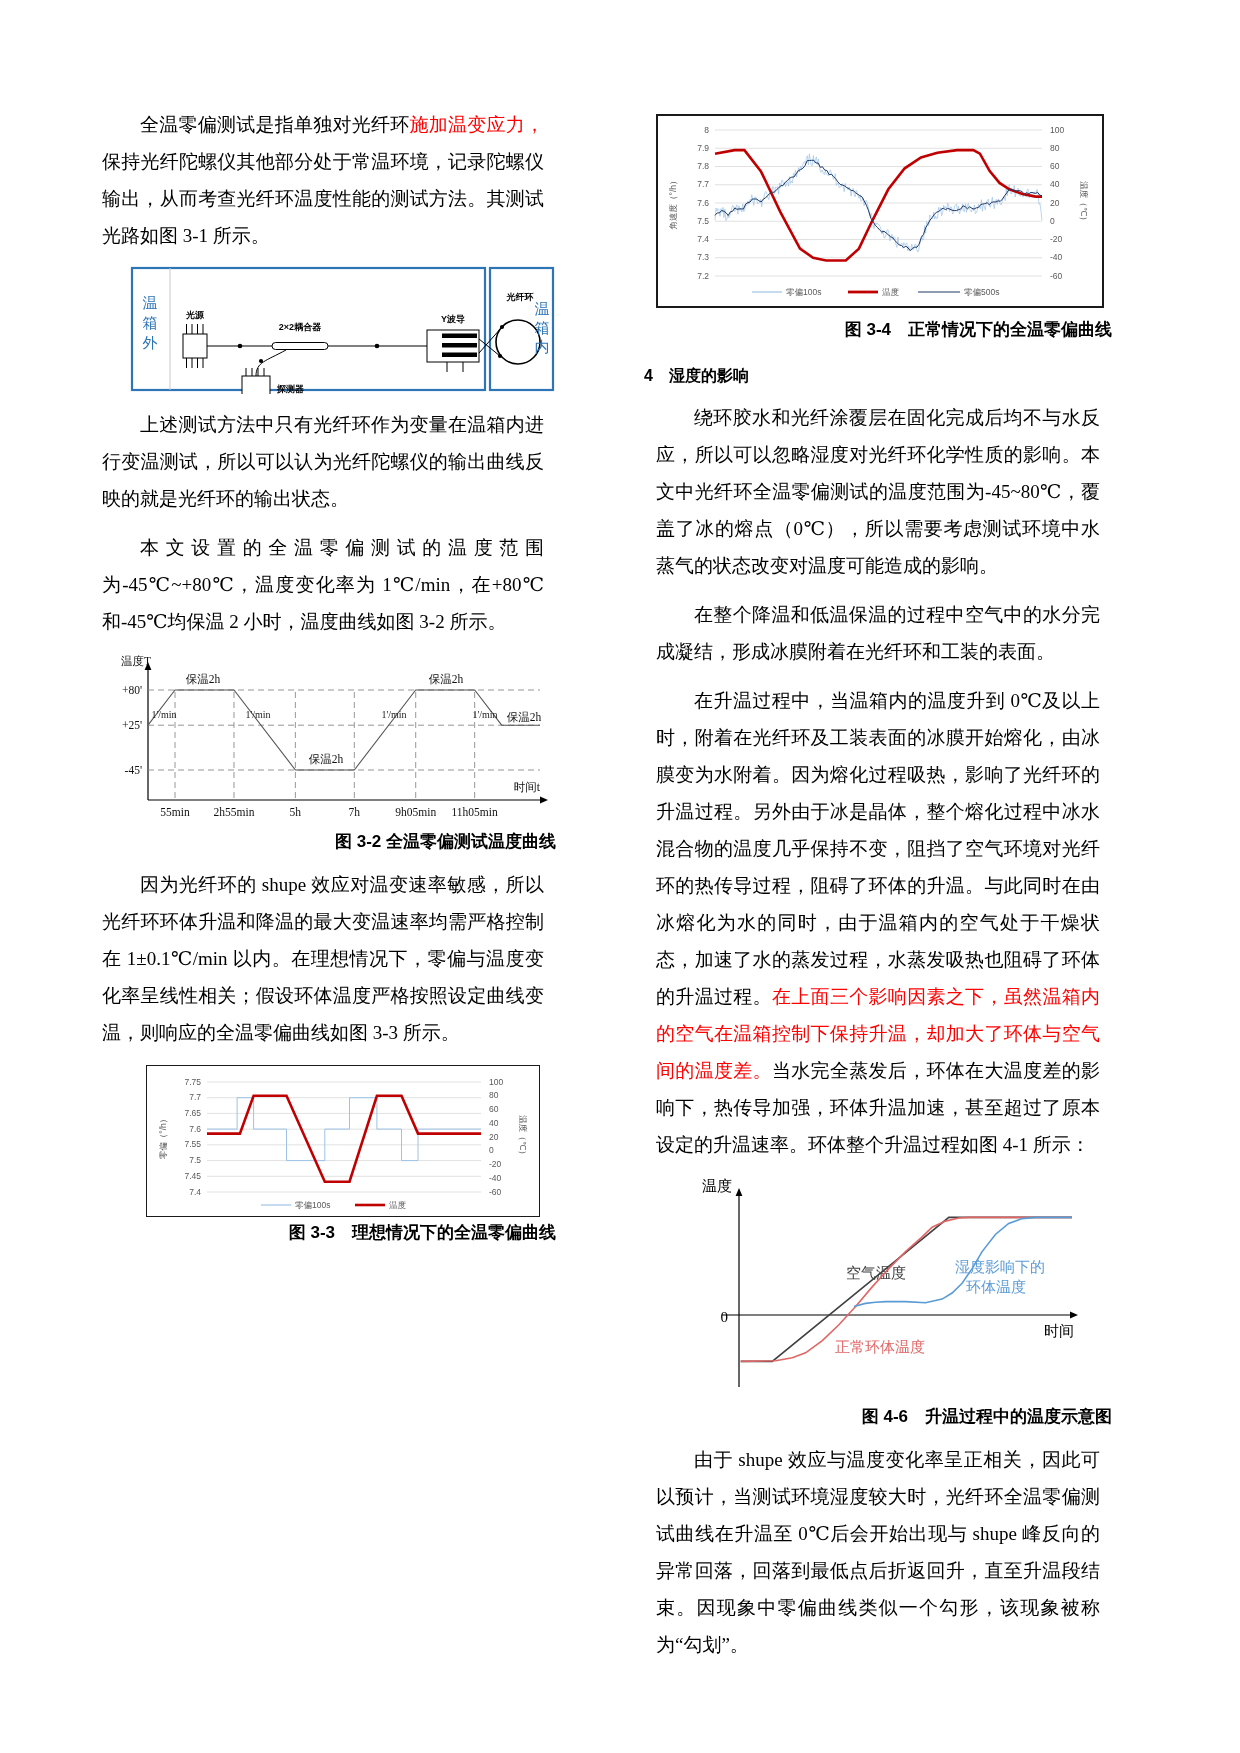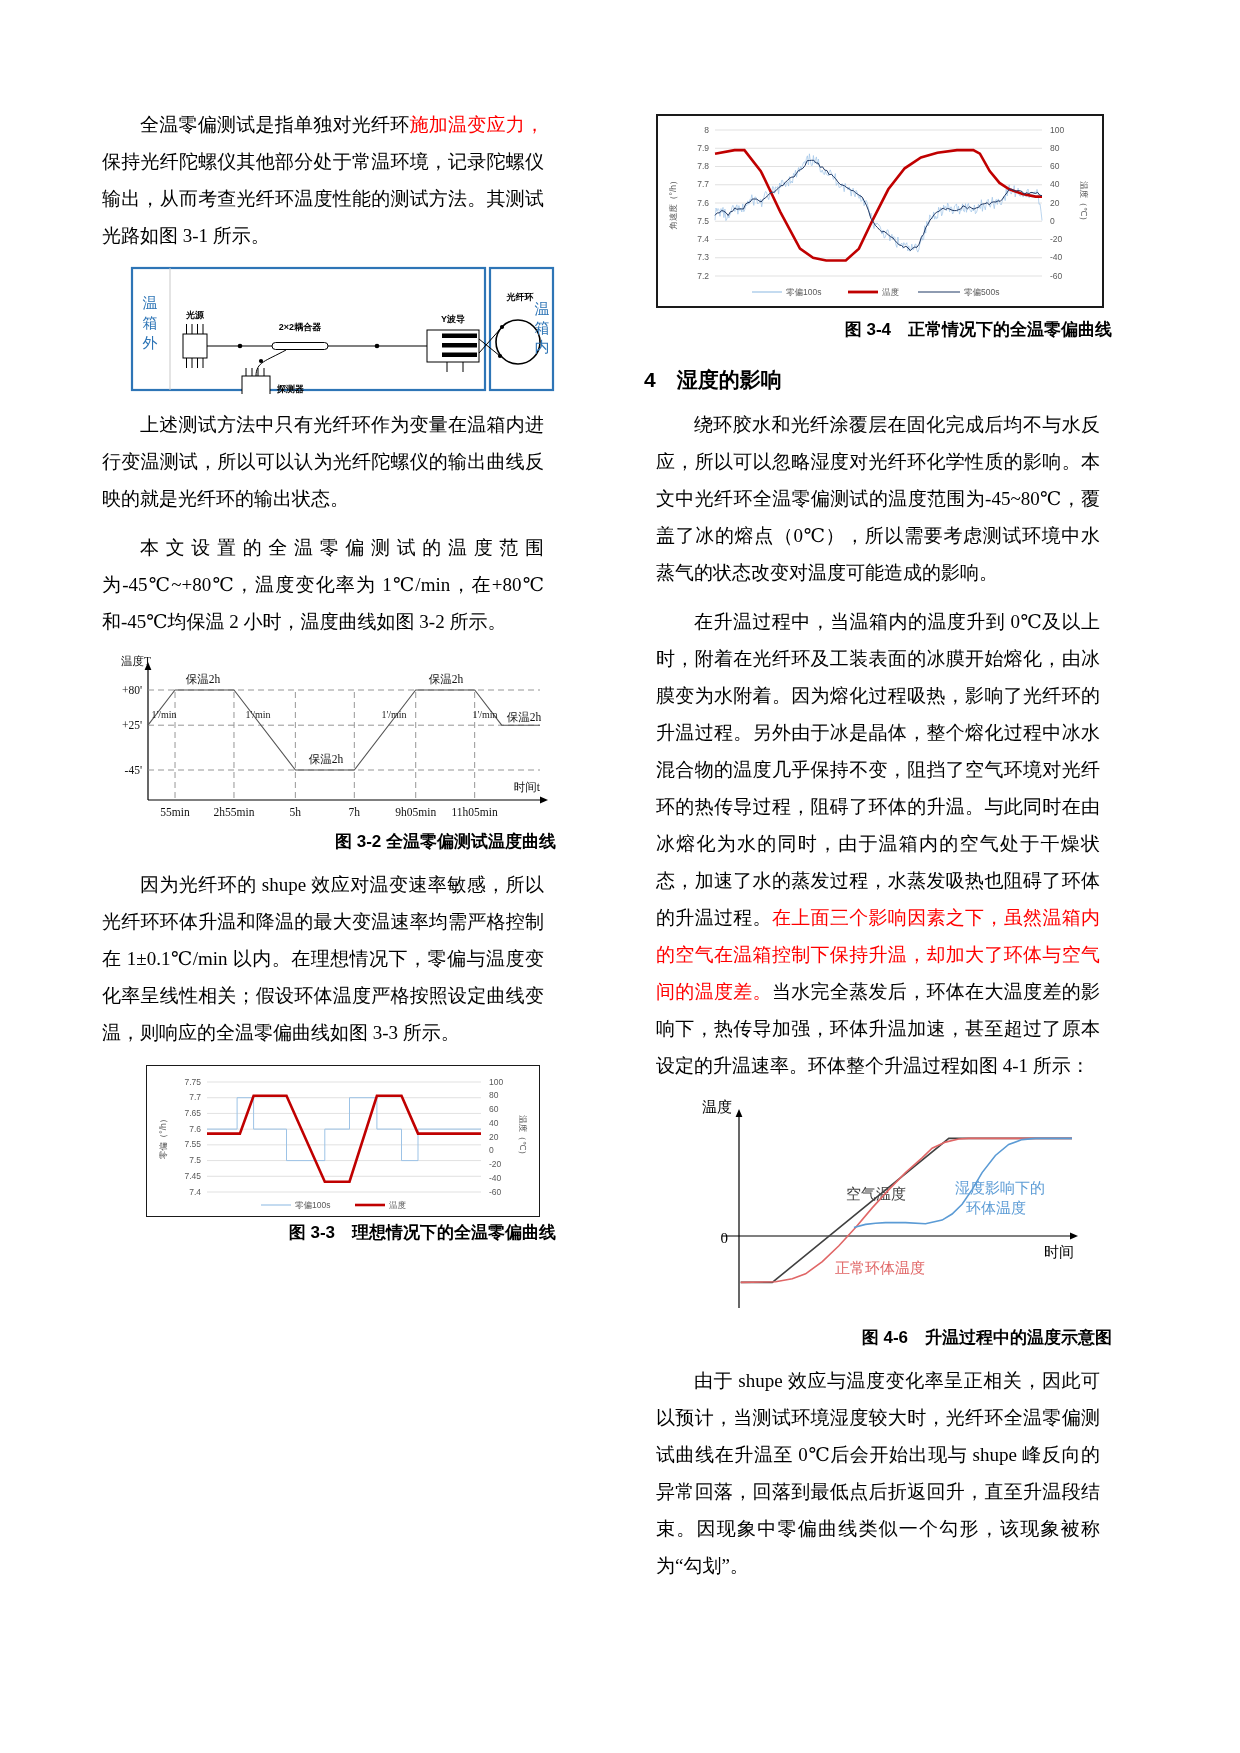--- a/index.html
+++ b/index.html
@@ -5,21 +5,21 @@
 html,body{margin:0;padding:0}
 body{width:1240px;height:1753px;background:#ffffff;position:relative;
      font-family:"Liberation Serif","DejaVu Serif",serif;color:#000;overflow:hidden}
 .col{position:absolute}
 .col-left{left:90px;top:94px;width:466px}
 .col-right{left:644px;top:96px;width:468px}
 p.body{font-size:19px;line-height:37px;text-align:justify;margin:12px;text-indent:2em}
 .red{color:#ff0000}
 .cap{font-family:"Liberation Sans","DejaVu Sans",sans-serif;font-weight:bold;
      font-size:17px;text-align:right;margin:6px 0 12px;line-height:24px}
-h2.sec{font-family:"Liberation Sans","DejaVu Sans",sans-serif;font-size:21px;
+h2.sec{font-family:"Liberation Sans","DejaVu Sans",sans-serif;font-size:16px;
        font-weight:bold;margin:24px 0 10px;text-indent:0}
 figure{margin:0;padding:0}
 .fig-pad{margin-top:10px}
 svg{display:block}
 .chartbox{border:2px solid #1a1a1a;padding:2px;background:#fff}
 .fig33box{width:388px;margin:14px 0 0 56px}
 .fig34box{width:440px;margin:24px 0 0 12px}
 
 .t8{font:8.5px "Liberation Sans","DejaVu Sans",sans-serif;fill:#595959}
 .t10{font:10px "Liberation Serif","DejaVu Serif",serif;fill:#222}
@@ -239,20 +239,21 @@
           <polyline points="55.0,35.7 74.6,32.1 84.4,32.1 100.8,53.1 120.4,94.1 140.0,130.6 153.1,139.8 166.2,142.5 185.8,142.5 198.9,130.6 212.0,103.3 228.3,71.3 244.7,50.3 261.0,39.4 277.4,34.8 297.0,32.1 313.3,32.1 319.9,35.7 329.7,53.1 339.5,64.9 349.3,71.3 362.4,75.9 375.5,78.6 382.0,78.6" style="fill:none;stroke:#c00000;stroke-width:2.6"></polyline>
           <polyline points="55.0,97.4 57.2,94.9 59.4,94.9 61.6,92.5 63.8,93.2 66.0,94.7 68.2,97.5 70.4,93.8 72.6,93.3 74.8,89.9 76.9,91.3 79.1,90.9 81.3,90.9 83.5,91.0 85.7,85.9 87.9,84.7 90.1,84.0 92.3,81.0 94.5,81.0 96.7,81.1 98.9,82.7 101.1,84.0 103.3,81.1 105.5,79.9 107.7,77.5 109.9,75.4 112.1,74.1 114.3,74.3 116.4,71.8 118.6,70.1 120.8,67.7 123.0,67.6 125.2,64.4 127.4,62.6 129.6,60.2 131.8,59.1 134.0,59.0 136.2,55.8 138.4,52.6 140.6,51.6 142.8,50.4 145.0,47.6 147.2,42.7 149.4,42.5 151.6,42.3 153.8,42.3 156.0,45.0 158.1,45.0 160.3,49.3 162.5,48.8 164.7,52.1 166.9,52.5 169.1,56.7 171.3,56.2 173.5,58.6 175.7,60.8 177.9,63.9 180.1,66.4 182.3,67.0 184.5,67.8 186.7,69.6 188.9,70.6 191.1,72.4 193.3,72.7 195.5,74.6 197.7,76.3 199.8,77.6 202.0,78.9 204.2,82.9 206.4,87.2 208.6,92.9 210.8,100.2 213.0,103.3 215.2,107.3 217.4,109.4 219.6,111.9 221.8,114.0 224.0,113.3 226.2,114.9 228.4,116.9 230.6,118.7 232.8,119.8 235.0,122.6 237.2,124.9 239.3,127.0 241.5,127.5 243.7,129.5 245.9,128.2 248.1,130.0 250.3,132.6 252.5,130.3 254.7,129.1 256.9,129.3 259.1,126.2 261.3,119.4 263.5,116.4 265.7,109.7 267.9,106.2 270.1,102.0 272.3,99.4 274.5,96.2 276.7,94.0 278.9,93.5 281.0,91.4 283.2,90.2 285.4,91.6 287.6,90.4 289.8,91.1 292.0,92.2 294.2,92.6 296.4,92.6 298.6,91.6 300.8,91.0 303.0,87.8 305.2,88.7 307.4,90.8 309.6,88.8 311.8,90.2 314.0,91.1 316.2,89.9 318.4,89.5 320.6,86.7 322.7,86.0 324.9,85.7 327.1,84.7 329.3,86.8 331.5,84.3 333.7,83.9 335.9,84.0 338.1,82.8 340.3,83.3 342.5,81.0 344.7,77.5 346.9,74.9 349.1,71.3 351.3,71.2 353.5,72.2 355.7,73.2 357.9,72.6 360.1,72.8 362.2,73.6 364.4,76.4 366.6,74.7 368.8,75.7 371.0,74.4 373.2,74.7 375.4,75.5 377.6,74.4 379.8,77.2 382.0,77.6" style="fill:none;stroke:#1f3864;stroke-width:1"></polyline>
         </svg>
     </div>
     <figcaption class="cap" style="margin-top:10px">图 3-4　正常情况下的全温零偏曲线</figcaption>
   </figure>
 
   <h2 class="sec">4　湿度的影响</h2>
 
   <p class="body">绕环胶水和光纤涂覆层在固化完成后均不与水反应，所以可以忽略湿度对光纤环化学性质的影响。本文中光纤环全温零偏测试的温度范围为-45~80℃，覆盖了冰的熔点（0℃），所以需要考虑测试环境中水蒸气的状态改变对温度可能造成的影响。</p>
+  <p class="body">在整个降温和低温保温的过程中空气中的水分完成凝结，形成冰膜附着在光纤环和工装的表面。</p>
   <p class="body"><span>在升温过程中，当温箱内的温度升到 0℃及以上时，附着在光纤环及工装表面的冰膜开始熔化，由冰膜变为水附着。因为熔化过程吸热，影响了光纤环的升温过程。另外由于冰是晶体，整个熔化过程中冰水混合物的温度几乎保持不变，阻挡了空气环境对光纤环的热传导过程，阻碍了环体的升温。与此同时在由冰熔化为水的同时，由于温箱内的空气处于干燥状态，加速了水的蒸发过程，水蒸发吸热也阻碍了环体的升温过程。</span><span class="red">在上面三个影响因素之下，虽然温箱内的空气在温箱控制下保持升温，却加大了环体与空气间的温度差。</span><span>当水完全蒸发后，环体在大温度差的影响下，热传导加强，环体升温加速，甚至超过了原本设定的升温速率。环体整个升温过程如图 4-1 所示：</span></p>
 
   <figure class="fig-pad">
     <svg id="svg-fig41" viewBox="0 0 460 224" width="460" height="224">
       <line class="axis" x1="95" y1="20" x2="95" y2="212"></line>
       <polygon points="95,13 91.6,21 98.4,21" fill="#000"></polygon>
       <line class="axis" x1="78" y1="140" x2="428" y2="140"></line>
       <polygon points="434,140 426,136.6 426,143.4" fill="#000"></polygon>
       <text class="f41lbl" x="88" y="16" text-anchor="end" fill="#000">温度</text>
       <text class="f41lbl" x="430" y="161" text-anchor="end" fill="#000">时间</text>

